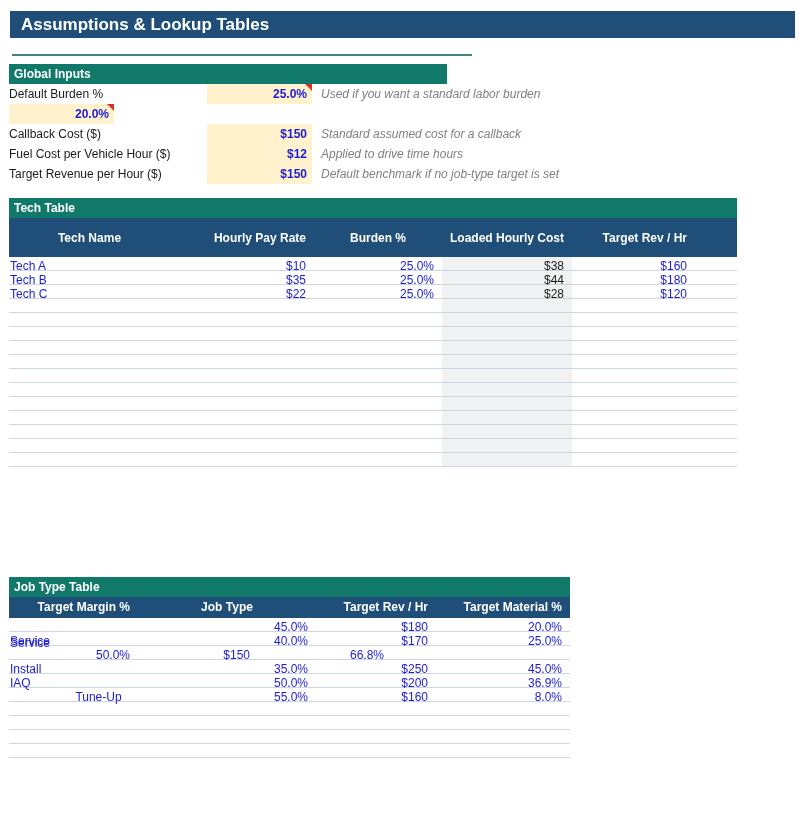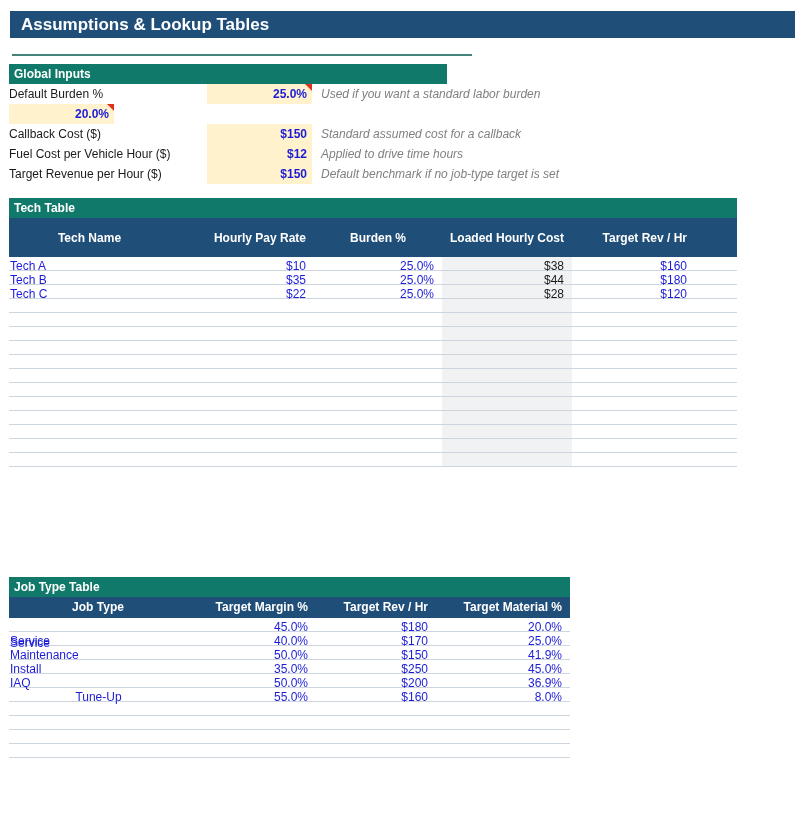--- a/index.html
+++ b/index.html
@@ -214,43 +214,42 @@
           <div class="tc rightk band" style="width: 130px;"></div>
           <div class="tc rightb" style="width: 123px;"></div>
           <div class="tc " style="width: 33px;"></div>
         </div>
       </div>
   </div>
 
   <div class="tbl job">
     <div class="section-bar">Job Type Table</div>
     <div class="tbl-head" id="job-head">
+        <div class="hc right" style="width: 129px;">Target Margin %</div>
         <div class="hc center" style="width: 178px;">Job Type</div>
-        <div class="hc right" style="width: 129px;">Target Margin %</div>
         <div class="hc right" style="width: 120px;">Target Rev / Hr</div>
         <div class="hc right" style="width: 134px;">Target Material %</div>
       </div>
     <div id="job-rows">
         <div class="trow">
           <div class="tc left" style="width: 178px; margin-top: 16px;">Service</div>
           <div class="tc rightb" style="width: 129px;">45.0%</div>
           <div class="tc rightb" style="width: 120px;">$180</div>
           <div class="tc rightb" style="width: 134px;">20.0%</div>
         </div>
         <div class="trow">
           <div class="tc left" style="width: 178px;">Service</div>
           <div class="tc rightb" style="width: 129px;">40.0%</div>
           <div class="tc rightb" style="width: 120px;">$170</div>
           <div class="tc rightb" style="width: 134px;">25.0%</div>
         </div>
         <div class="trow">
-          <div class="tc left" style="width: 178px;">Maintenance</div>
           <div class="tc rightb" style="width: 129px;">50.0%</div>
           <div class="tc rightb" style="width: 120px;">$150</div>
-          <div class="tc rightb" style="width: 134px;">41.9%</div>
+          <div class="tc rightb" style="width: 134px;">66.8%</div>
         </div>
         <div class="trow">
           <div class="tc left" style="width: 178px;">Install</div>
           <div class="tc rightb" style="width: 129px;">35.0%</div>
           <div class="tc rightb" style="width: 120px;">$250</div>
           <div class="tc rightb" style="width: 134px;">45.0%</div>
         </div>
         <div class="trow">
           <div class="tc left" style="width: 178px;">IAQ</div>
           <div class="tc rightb" style="width: 129px;">50.0%</div>

